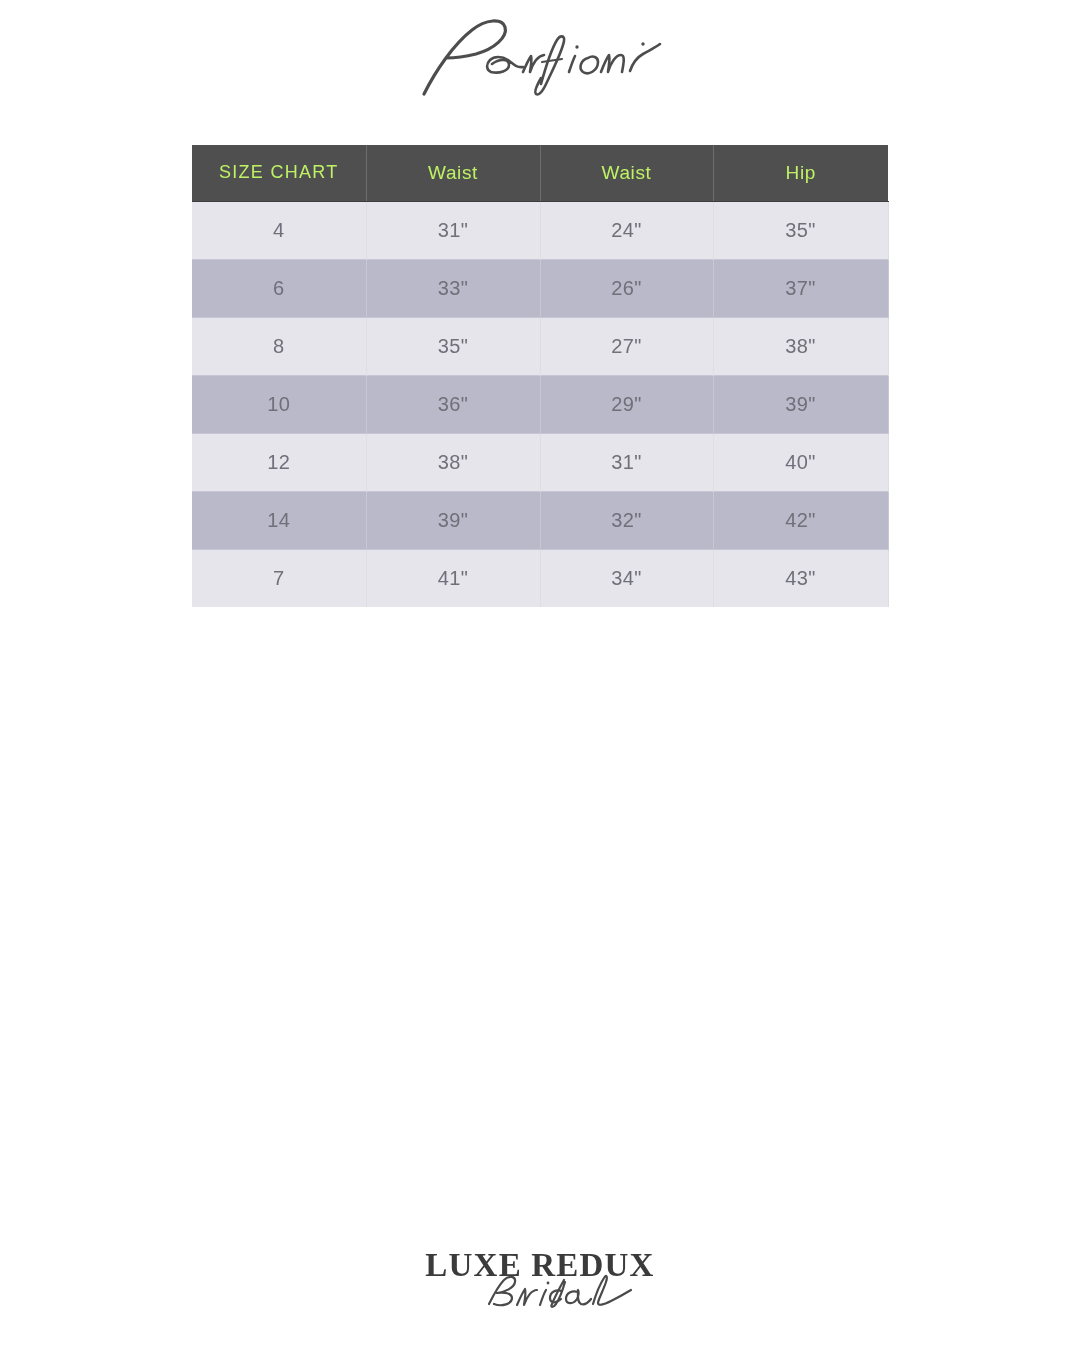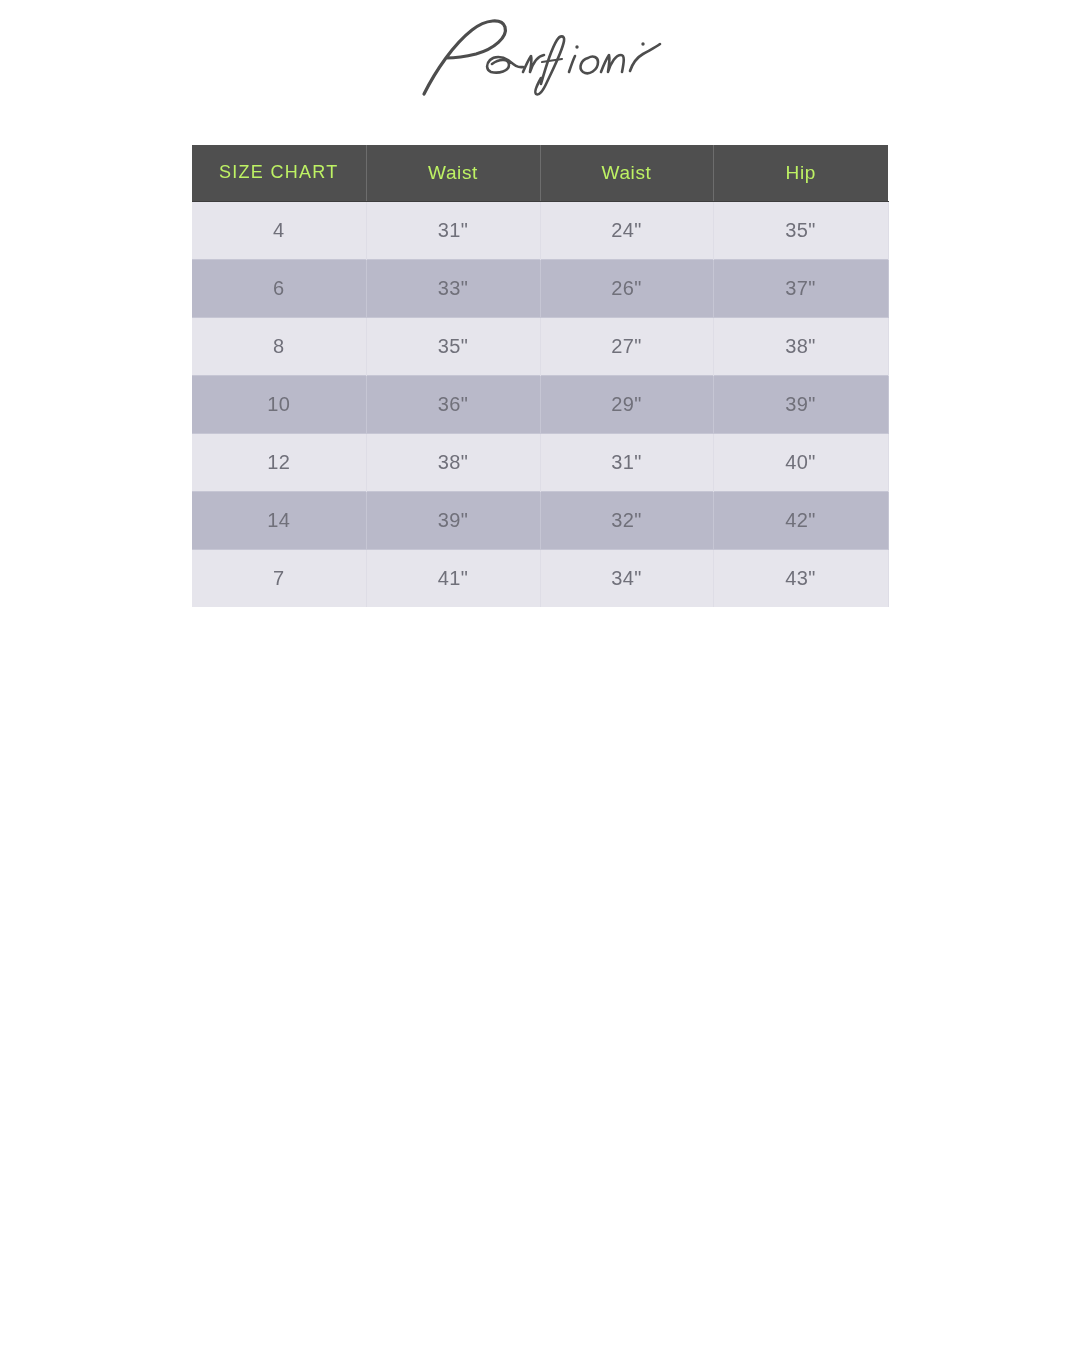--- a/index.html
+++ b/index.html
@@ -193,14 +193,36 @@
         <tr class="row-light">
           <td>7</td>
           <td>41"</td>
           <td>34"</td>
           <td>43"</td>
         </tr>
       </tbody>
     </table>
   </div>
 
+  <div class="footer-logo">
+    <svg width="300" height="80" viewBox="0 0 300 80" aria-label="Luxe Redux Bridal">
+      <text x="150" y="34" text-anchor="middle" font-family="'Liberation Serif', 'DejaVu Serif', serif" font-size="33" font-weight="700" letter-spacing="1.2" fill="#3b3b3b">LUXE REDUX</text>
+      <g fill="none" stroke="#4a4a4a" stroke-width="2.2" stroke-linecap="round" stroke-linejoin="round">
+
+        <path d="M99 62 C 104 52, 110 42, 114 38 C 119 33, 126 34, 125 40 C 124 46, 115 50, 107 51 C 114 50, 122 51, 122 56 C 122 62, 112 65, 104 62"></path>
+
+        <path d="M127 63 C 130 56, 133 50, 135 47 C 136 50, 135 57, 134 63 C 137 54, 142 48, 147 48"></path>
+
+        <path d="M150 63 C 152 57, 154 51, 156 48"></path>
+        <circle cx="158" cy="41" r="1.4" fill="#4a4a4a" stroke="none"></circle>
+
+        <path d="M174 38 C 169 47, 164 57, 162 62 C 160 66, 163 66, 166 62 C 170 56, 173 47, 175 40"></path>
+        <path d="M172 49 C 166 47, 160 50, 160 56 C 160 61, 166 62, 171 57"></path>
+
+        <path d="M188 50 C 182 48, 176 51, 176 57 C 176 62, 183 63, 187 57 C 189 53, 189 49, 188 48 C 188 54, 187 60, 191 62 C 194 63, 198 61, 201 57"></path>
+
+        <path d="M203 62 C 206 52, 210 42, 214 36 C 216 32, 218 34, 216 40 C 213 49, 208 58, 208 61 C 208 64, 213 63, 221 59 C 229 55, 236 51, 241 48"></path>
+      </g>
+      <text x="-9999" y="0">Bridal</text>
+    </svg>
+  </div>
 
 </div>
 
 </body></html>

